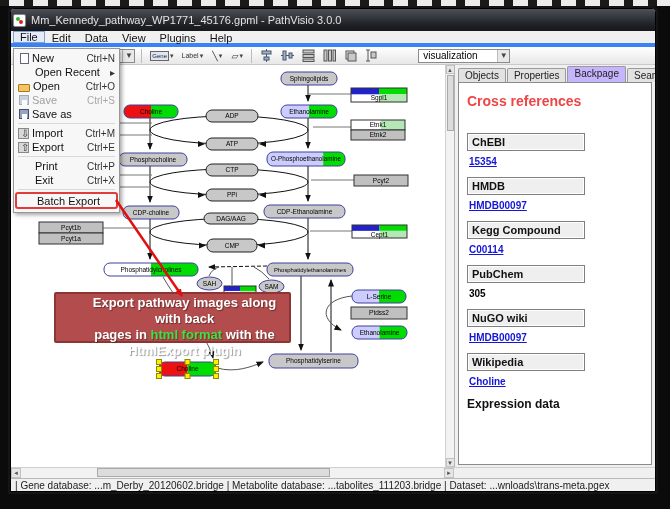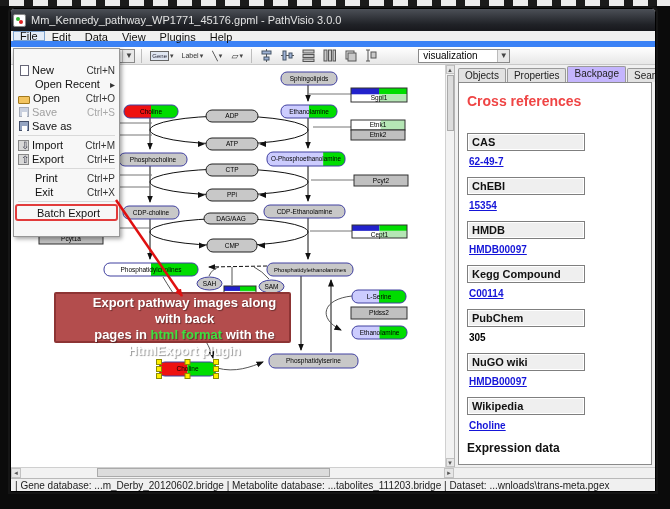--- a/index.html
+++ b/index.html
@@ -12,21 +12,21 @@
   .window { position:absolute; left:10px; top:8px; width:646px; height:484px;
     background:#f0f0f0; border:1px solid #000; border-radius:4px 4px 0 0;
     box-shadow:0 0 0 2px #151515; display:flex; flex-direction:column; overflow:hidden; }
   .titlebar { height:22px; background:linear-gradient(#4c5057,#202227 70%,#17181c);
     display:flex; align-items:center; padding:0 2px; gap:5px; flex:0 0 auto; }
   .titlebar .title { color:#e3e3e3; font-size:11px; white-space:nowrap; }
   .app-icon { width:13px; height:13px; background:#fff; border:1px solid #888; border-radius:2px; position:relative; }
   .app-icon:before { content:""; position:absolute; left:2px; top:2px; width:4px; height:4px; background:#2db52d; border-radius:50%; }
   .app-icon:after  { content:""; position:absolute; right:2px; bottom:2px; width:4px; height:4px; background:#d22; border-radius:50%; }
 
-  .menubar { height:16px; background:#f0f0f0; border-bottom:6px solid #3b82f6;
+  .menubar { height:16px; background:#f0f0f0; border-bottom:4px solid #3b82f6;
     display:flex; align-items:stretch; font-size:11px; padding-left:2px; flex:0 0 auto; }
   .menubar .mitem { padding:1px 7px 0; display:flex; align-items:center; color:#111; }
   .menubar .mitem.active { background:#e3ecf8; border:1px solid #7da2ce; padding:0 6px; }
 
   .toolbar { height:18px; background:linear-gradient(#ffffff,#e7e7e7);
     border-bottom:1px solid #c9c9c9; display:flex; align-items:center;
     padding:0 4px; gap:4px; font-size:10px; flex:0 0 auto; }
   .tb-label { color:#222; }
   .combo { background:#fff; border:1px solid #8a8a8a; height:14px; display:flex;
     align-items:center; font-size:10px; padding-left:4px; }
@@ -73,21 +73,21 @@
   .hsb { width:443px; display:flex; align-items:center; background:#f2f2f2; flex:0 0 auto; }
   .hsb .btn { width:10px; height:10px; font-size:6px; color:#555; display:flex; align-items:center;
     justify-content:center; background:#e6e6e6; border:1px solid #c2c2c2; }
   .hsb .track { flex:1; height:10px; position:relative; }
   .hsb .thumb { position:absolute; left:18%; width:55%; top:0; height:9px; background:#dcdcdc; border:1px solid #aaa; }
   .statusbar { height:13px; background:#f0f0f0; border-top:1px solid #b9b9b9; font-size:10px;
     color:#222; padding:0 4px; display:flex; align-items:center; white-space:nowrap; overflow:hidden; flex:0 0 auto; }
 
   
   .filemenu { position:absolute; left:2px; top:39px; width:107px; background:#f7f7f7;
-    border:1px solid #979797; box-shadow:2px 2px 4px rgba(0,0,0,.35); z-index:50; padding:14px 1px; }
+    border:1px solid #979797; box-shadow:2px 2px 4px rgba(0,0,0,.35); z-index:50; padding:2px 1px; }
   .menu-item { display:flex; align-items:center; height:14px; font-size:11px; color:#111; padding:0 3px; }
   .menu-item.disabled { color:#a0a0a0; }
   .menu-item.highlighted { border:2px solid #e23b3b; border-radius:3px; height:17px; margin:1px 0;justify-content:center; }
   .mi-icon { width:14px; height:12px; margin-right:3px; position:relative; flex:0 0 auto; }
   .mi-label { flex:1; white-space:nowrap; }
   .mi-short { font-size:10px; color:#333; margin-left:10px; }
   .menu-item.disabled .mi-short { color:#a8a8a8; }
   .menu-sep { height:1px; background:#d9d9d9; margin:2px 3px; }
   .icon-new    { background:#fff; border:1px solid #667; width:9px!important; height:11px!important; margin-left:2px; }
   .icon-open   { background:#f3c45f; border:1px solid #a37a1e; width:12px!important; height:8px!important; margin-top:3px; border-radius:1px; }
@@ -451,24 +451,20 @@
       <div class="tabs">
           <div class="tab">Objects</div>
           <div class="tab">Properties</div>
           <div class="tab active">Backpage</div>
           <div class="tab">Search</div>
         </div>
       <div class="panel-body">
         <div class="bp-heading">Cross references</div>
         <div id="bp-sections">
             <div class="bp-section">
-              <div class="bp-box">CAS</div>
-              <div class="bp-val link">62-49-7</div>
-            </div>
-            <div class="bp-section">
               <div class="bp-box">ChEBI</div>
               <div class="bp-val link">15354</div>
             </div>
             <div class="bp-section">
               <div class="bp-box">HMDB</div>
               <div class="bp-val link">HMDB00097</div>
             </div>
             <div class="bp-section">
               <div class="bp-box">Kegg Compound</div>
               <div class="bp-val link">C00114</div>

